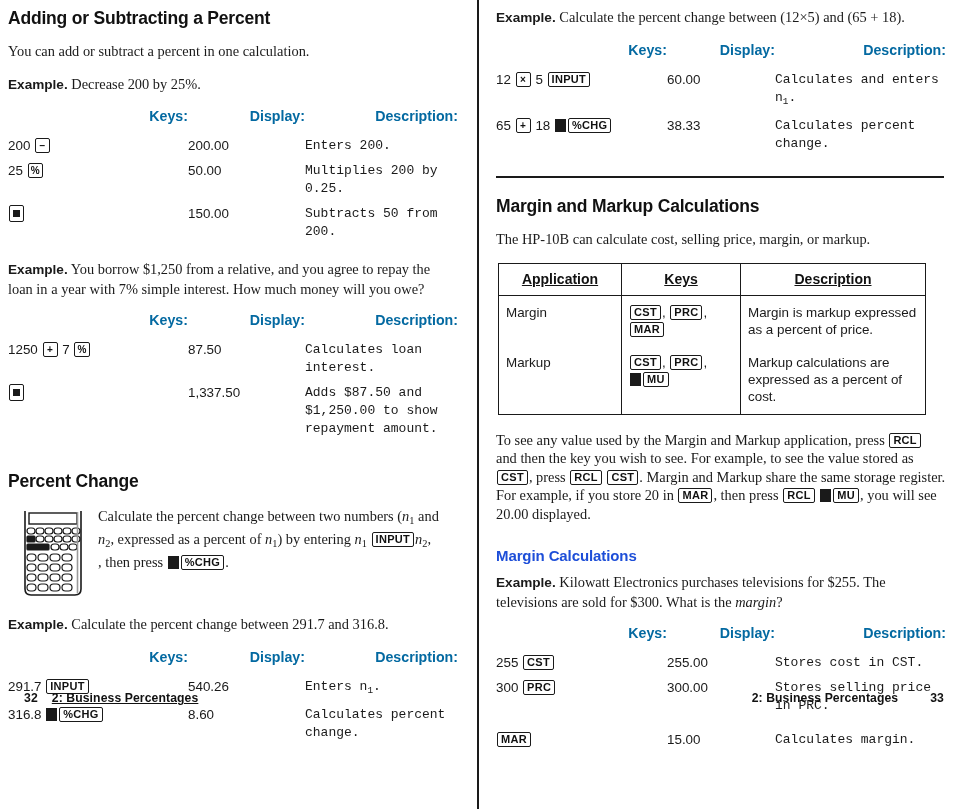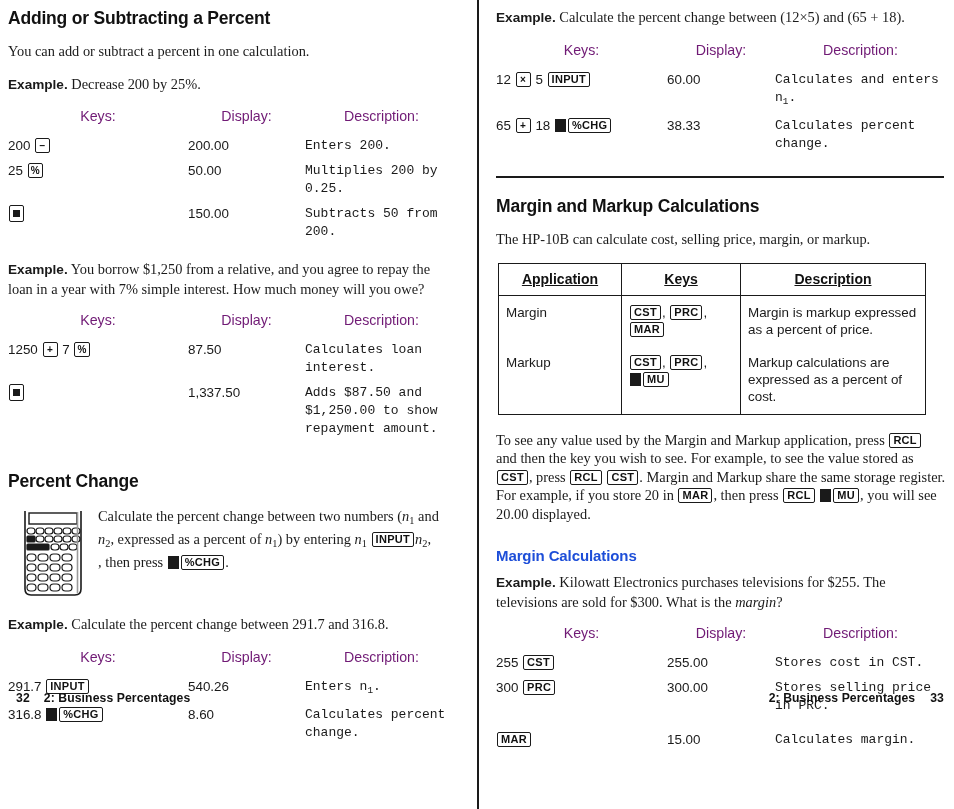--- a/index.html
+++ b/index.html
@@ -75,25 +75,25 @@
   .nvar { font-style: italic; }
 
   
   .kd-table {
     width: 100%;
     border-collapse: collapse;
     margin: 0 0 12px 0;
   }
   .kd-table th {
     font-family: "Liberation Sans", sans-serif;
-    font-weight: normal;
+    font-weight: bold;
     font-size: 14.2px;
-    text-align: center;
+    text-align: right;
     padding: 0 0 13px 0;
-    color: #701a75;
+    color: #0369a1;
     vertical-align: top;
   }
   .kd-table td {
     font-family: Liberation Mono, monospace;
     font-size: 13px;
     line-height: 18px;
     text-align: left;
     padding: 0 0 7px 0;
     vertical-align: top;
     color: #1a1a1a;
@@ -221,25 +221,25 @@
   
   .footer {
     position: absolute;
     bottom: 14px;
     font-family: "Liberation Sans", sans-serif;
     font-weight: bold;
     font-size: 12.2px;
     letter-spacing: 0.1px;
     color: #111;
   }
-  .footer-left  { left: 16px; }
+  .footer-left  { left: 24px; text-decoration: underline; }
   .footer-right { right: 10px; }
   .footer .pg { display: inline-block; }
   .footer-left .pg  { margin-right: 14px; }
-  .footer-right .pg { margin-left: 15px; }
+  .footer-right .pg { margin-left: 32px; }
 </style>
 </head>
 <body>
 
 <div class="page">
 
   <div class="divider-v"></div>
 
   <div class="col col-left">
 

